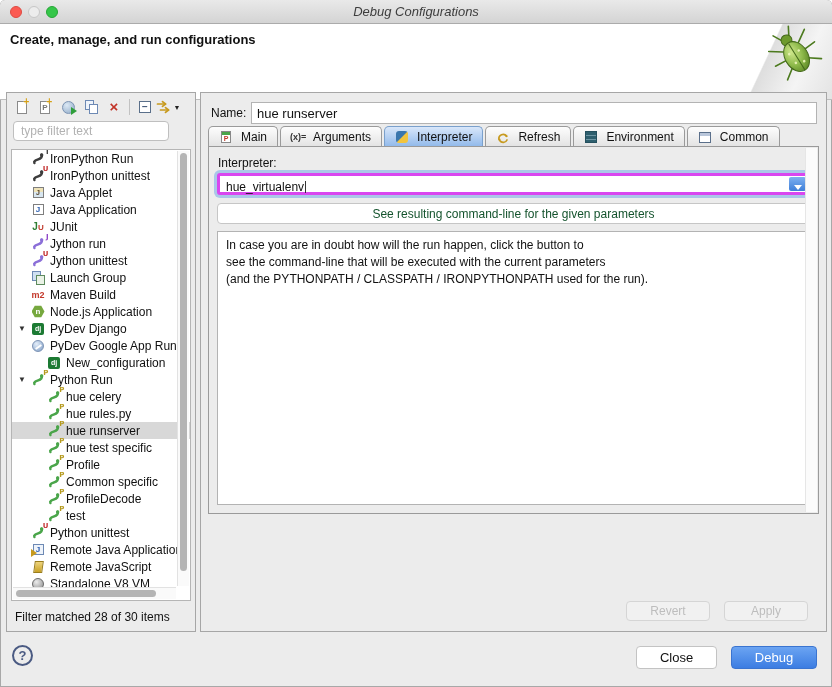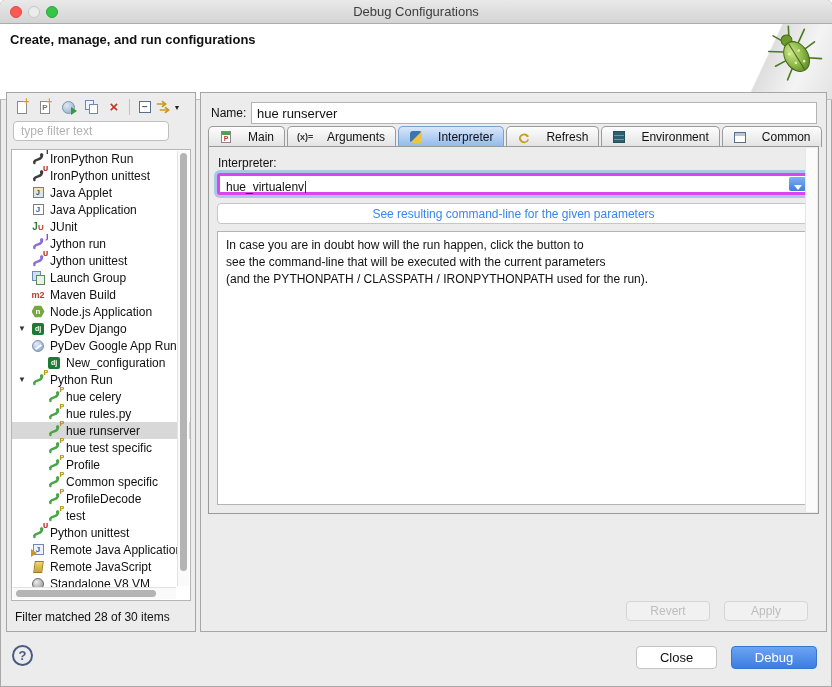--- a/index.html
+++ b/index.html
@@ -3,21 +3,21 @@
 <meta charset="utf-8">
 <style>
   * { margin:0; padding:0; box-sizing:border-box; }
   html,body { width:832px; height:687px; font-family:"Liberation Sans",sans-serif; }
   .window { position:relative; width:832px; height:687px; background:#ececec; overflow:hidden;
             border-radius:5px 5px 0 0; box-shadow: inset 0 0 0 1px #a8a8a8; }
 
   
   .titlebar { position:absolute; top:0; left:0; right:0; height:24px;
               background:linear-gradient(#e9e9e9,#d4d4d4); border-bottom:1px solid #ababab;
-              border-radius:5px 5px 0 0; }
+              border-radius:5px 5px 0 0;font-style:italic; }
   .titlebar .title { position:absolute; left:0; right:0; top:4px; text-align:center;
                      font-size:13px; font-weight:500; color:#3d3d3d; }
   .tl { position:absolute; top:6px; width:12px; height:12px; border-radius:50%; }
   .tl.red   { left:10px; background:#fb5a52; border:1px solid #de4a42; }
   .tl.gray  { left:28px; background:#ececec; border:1px solid #c7c7c7; }
   .tl.green { left:46px; background:#35c649; border:1px solid #27a637; }
 
   
   .header { position:absolute; top:24px; left:0; right:0; height:76px; background:#ffffff;
             border-bottom:1px solid #bdbdbd;padding-left:16px; }
@@ -83,21 +83,21 @@
                     background:#b4b4b4; }
   .filter-status { position:absolute; left:8px; bottom:7px; font-size:12px; color:#111; }
 
   
   .name-row { position:absolute; top:9px; left:10px; right:9px; height:22px; }
   .name-row label { position:absolute; left:0; top:4px; font-size:12px; color:#111; }
   .name-input { position:absolute; left:40px; right:0; top:0; height:22px; border:1px solid #b3b3b3;
                 font-size:13px; padding:0 5px; color:#111; background:#fff; outline:none; }
 
   .tabs { position:absolute; top:33px; left:7px; right:7px; height:21px; display:flex; gap:2px; }
-  .tab { display:inline-flex; align-items:center; gap:15px; padding:0 10px; font-size:12px; color:#111;
+  .tab { display:inline-flex; align-items:center; gap:8px; padding:0 10px; font-size:12px; color:#111;
          border:1px solid #9a9a9a; border-bottom:none; border-radius:5px 5px 0 0;
          background:linear-gradient(#fdfdfd,#e2e2e2); cursor:default; }
   .tab.sel { background:linear-gradient(#dcean 0%, #8fb8ea 100%);
              background:linear-gradient(#d9e7fa,#8fb8ea); border-color:#7aa0cc; }
   .tabico { position:relative; display:inline-flex; align-items:center; justify-content:center;
             width:14px; height:13px; }
 
   .tab-content { position:absolute; top:53px; left:7px; right:7px; height:368px;
                  border:1px solid #9a9a9a; background:#ececec; }
   .interp-label { position:absolute; top:9px; left:9px; font-size:12px; color:#111; }
@@ -106,21 +106,21 @@
            box-shadow:0 0 0 3px rgba(116,169,230,0.55); }
   .combo .val { position:absolute; left:6px; top:4px; font-size:12px; color:#111; }
   .combo .caret { display:inline-block; width:1px; height:12px; background:#333; margin-left:1px;
                   vertical-align:-2px; }
   .combo .arrow { position:absolute; top:1px; bottom:1px; right:1px; width:17px; border-radius:2px;
                   background:linear-gradient(#7db0f0,#3e7fd9); }
   .combo .arrow b { position:absolute; left:5px; top:8px; width:0; height:0;
                     border-left:4px solid transparent; border-right:4px solid transparent;
                     border-top:5px solid #fff; }
   .see-btn { position:absolute; top:56px; left:8px; right:8px; height:21px; background:#fff;
-             border:1px solid #c6c6c6; border-radius:4px; font-size:12px; color:#3b82f6;
+             border:1px solid #c6c6c6; border-radius:4px; font-size:12px; color:#14532d;
              font-family:"Liberation Sans",sans-serif; }
   .info-area { position:absolute; top:84px; left:8px; right:8px; bottom:8px; background:#fff;
                border:1px solid #b3b3b3; padding:5px 20px 5px 8px; font-size:12px; color:#111;
                line-height:1.4; white-space:pre-line; overflow:hidden; }
   .info-track { position:absolute; top:1px; bottom:1px; right:1px; width:12px; background:#fbfbfb;
                 border-left:1px solid #e6e6e6; }
 
   .ra-buttons { position:absolute; bottom:10px; right:18px; display:flex; gap:14px; }
   .btn-dis { width:84px; height:20px; background:#f1f1f1; border:1px solid #d5d5d5; border-radius:4px;
              color:#bdbdbd; font-size:12px; font-family:"Liberation Sans",sans-serif; }

